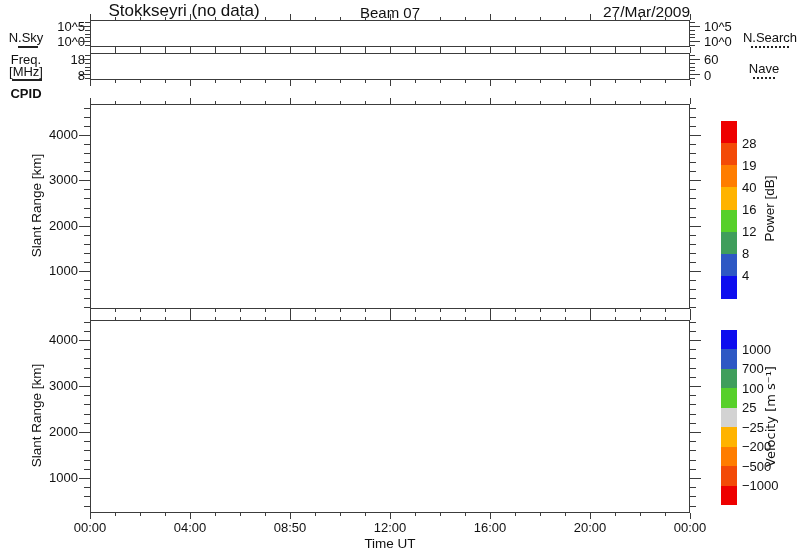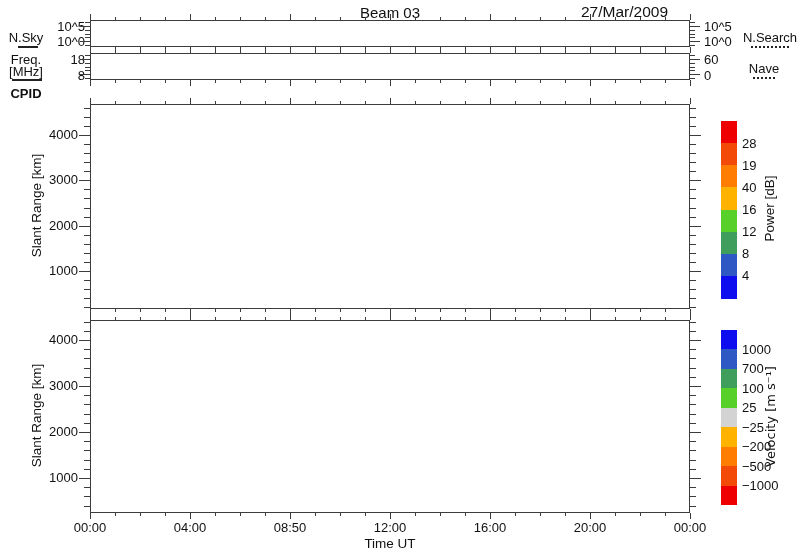--- a/index.html
+++ b/index.html
@@ -14,22 +14,23 @@
   .rot { position:absolute; transform:rotate(-90deg); text-align:center; white-space:nowrap; color:#111; }
   .dv  { font-family:"DejaVu Sans", sans-serif; }
   .legline-solid  { position:absolute; height:0; border-top:2px solid #222; }
   .legline-dotted { position:absolute; height:0; border-top:2px dotted #222; }
 </style>
 </head>
 <body>
 
 <div id="stage">
 
-  <div class="lbl ctr" style="left:340px; top:4px; width:100px; font-size:15px;">Beam 03</div>
-  <div class="lbl ra" style="left:534px; top:3px; width:134px; font-size:15.5px;">27/Mar/2009</div>
+  <div class="lbl ctr" style="left:88px; top:1px; width:192px; font-size:17px;">Stokkseyri (no data)</div>
+  <div class="lbl ctr" style="left:340px; top:4px; width:100px; font-size:15px;">Beam 07</div>
+  <div class="lbl ra" style="left:556px; top:3px; width:134px; font-size:15.5px;">27/Mar/2009</div>
 
   <div class="panel" style="left:90px; top:20px; width:600px; height:27px;"></div>
   <div class="panel" style="left:90px; top:53px; width:600px; height:27px;"></div>
 
   <div class="panel" style="left:90px; top:104px; width:600px; height:205px;"></div>
   <div class="panel" style="left:90px; top:320px; width:600px; height:193px;"></div>
 
   <div class="lbl ctr" style="left:4px; top:30px; width:44px; font-size:13px;">N.Sky</div>
   <div class="legline-solid" style="left:18px; top:46px; width:20px;"></div>
   <div class="lbl ctr" style="left:4px; top:52px; width:44px; font-size:13px;">Freq.</div>

